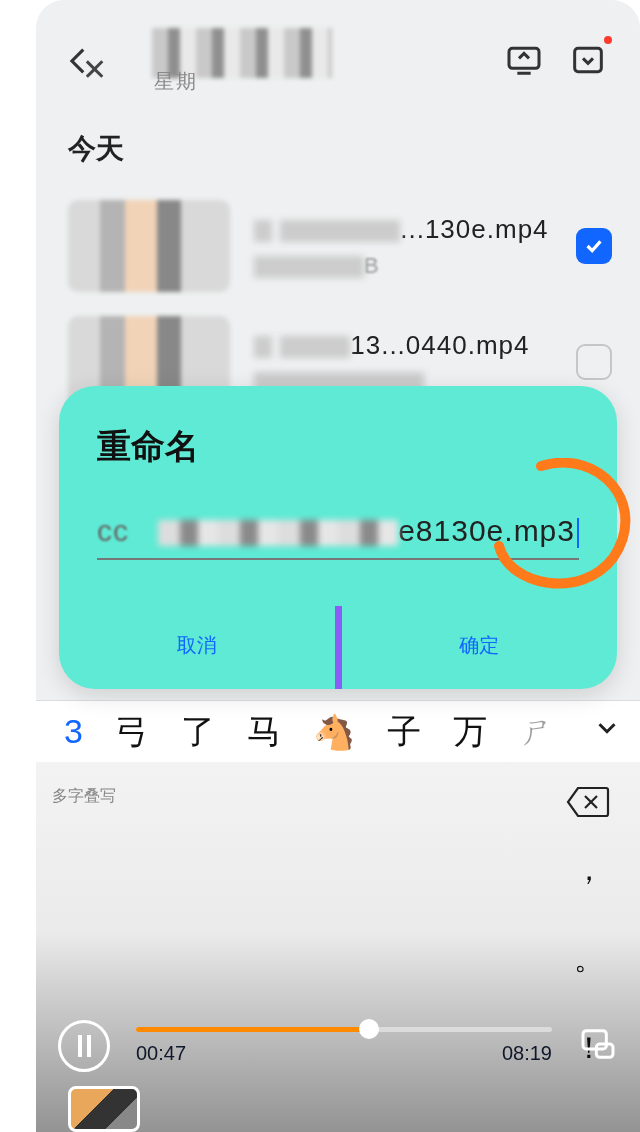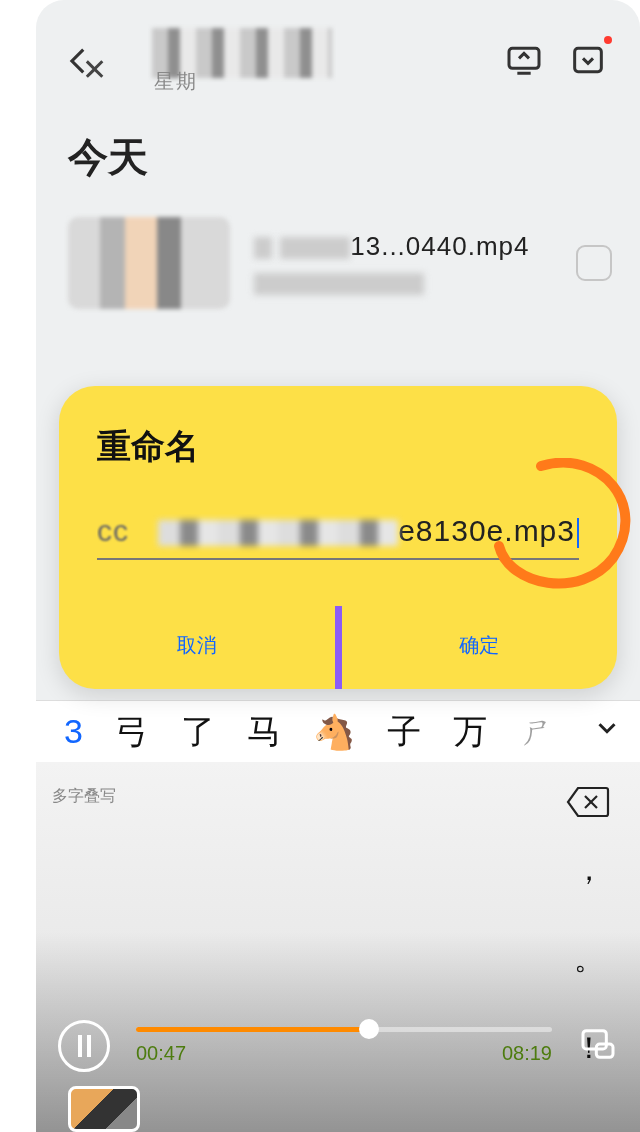--- a/index.html
+++ b/index.html
@@ -33,21 +33,21 @@
   }
   .weekday { position:absolute; left:118px; top:68px; color:#888; font-size:20px; letter-spacing:2px;text-align:center;}
   .tv-icon, .collapse-icon { position: absolute; top: 40px; }
   .tv-icon { right: 96px; }
   .collapse-icon { right: 32px; }
   .tv-icon svg, .collapse-icon svg { width: 40px; height: 40px; }
   .red-dot { position:absolute; right:28px; top:36px; width:8px; height:8px; background:#ff3b30; border-radius:50%; }
 
   
   .section-title {
-    font-size: 40px; font-weight: 600; color: #222;
+    font-size: 28px; font-weight: 600; color: #222;
     padding: 30px 0 20px 32px;
   }
 
   
   .file-row { display: flex; align-items: center; padding: 12px 28px 12px 32px; gap: 24px; }
   .thumb {
     width: 162px; height: 92px; border-radius: 10px; flex-shrink: 0;
     background:
       linear-gradient(90deg,#d9d9d9 0 20%, #b4b4b4 20% 35%, #f1d4b8 35% 55%, #888 55% 70%, #d9d9d9 70% 100%);
     filter: blur(2px);
@@ -59,21 +59,21 @@
   .check {
     width: 36px; height: 36px; border-radius: 9px; flex-shrink: 0;
     display:flex; align-items:center; justify-content:center;
   }
   .check.checked { background:#1166ff; }
   .check.unchecked { border: 2.5px solid #c6c6c6; }
 
   
   .dialog-wrap {
     position: absolute; left: 23px; right: 23px; top: 386px;
-    background: #fde047; border-radius: 36px;
+    background: #5eead4; border-radius: 36px;
     box-shadow: 0 6px 24px rgba(0,0,0,.14);
     padding: 30px 0 0 0;
     z-index: 5;
   }
   .dialog-title { font-size: 34px; font-weight: 600; color: #111; padding: 8px 0 30px 38px; }
   .dialog-input {
     margin: 14px 38px 14px 38px;
     font-size: 30px; color:#222; letter-spacing:1px;
     border-bottom: 2px solid #777; padding-bottom: 10px;
     text-align: right; position: relative;
@@ -127,21 +127,21 @@
   .playbtn {
     width:52px; height:52px; border:3px solid #fff; border-radius:50%;
     display:flex; align-items:center; justify-content:center; flex-shrink:0;
   }
   .playbtn span { display:flex; gap:5px; }
   .playbtn .bar { width:4px; height:22px; background:#fff; }
   .progress-wrap { flex:1; position:relative; }
   .track { height:5px; background:rgba(255,255,255,.45); border-radius:3px; }
   .track-fill { position:absolute; left:0; top:0; height:5px; background:#ff8a00; border-radius:3px; width:56%; }
   .knob { position:absolute; top:-8px; left:calc(56% - 10px); width:20px; height:20px; background:#fff; border-radius:50%; }
-  .times { display:flex; justify-content:space-between; margin-top:10px; font-size:20px; color:#4d7c0f; }
+  .times { display:flex; justify-content:space-between; margin-top:10px; font-size:20px; color:#0f172a; }
   .piP { flex-shrink:0; }
   .piP svg { width:40px; height:40px; }
 
   .bottom-thumb {
     position:absolute; left:32px; bottom:0; width:72px; height:46px;
     border:3px solid #fff; border-radius:8px;
     background: linear-gradient(135deg,#e8a75a 0 40%, #333 40% 70%, #888 70% 100%);
     z-index:7;
   }
 
@@ -176,20 +176,36 @@
       <svg viewBox="0 0 24 24" fill="none" stroke="#333" stroke-width="1.8">
         <rect x="4" y="5" width="16" height="14" rx="2"></rect>
           <polyline points="9 11 12 14 15 11"></polyline>
       </svg>
     </div>
     <div class="red-dot"></div>
   </div>
 
   <div class="section-title">今天</div>
 
+  <div class="file-row">
+    <div class="thumb"></div>
+    <div class="file-meta">
+      <div class="file-name">
+        <span class="blur-span" style="width:18px;"></span>&nbsp;<span class="blur-span" style="width:120px;"></span><span>...130e.mp4</span>
+      </div>
+      <div class="file-sub">
+        <span class="blur-span" style="width:110px;"></span><span>B</span>
+      </div>
+    </div>
+    <div class="check checked">
+      <svg width="22" height="22" viewBox="0 0 24 24" fill="none" stroke="#fff" stroke-width="3.5">
+          <polyline points="5 12 10 17 19 7"></polyline>
+        </svg>
+    </div>
+  </div>
 
   <div class="file-row">
     <div class="thumb"></div>
     <div class="file-meta">
       <div class="file-name">
         <span class="blur-span" style="width:18px;"></span>&nbsp;<span class="blur-span" style="width:70px;"></span><span>13...0440.mp4</span>
       </div>
       <div class="file-sub">
         <span class="blur-span" style="width:170px;"></span>
       </div>

